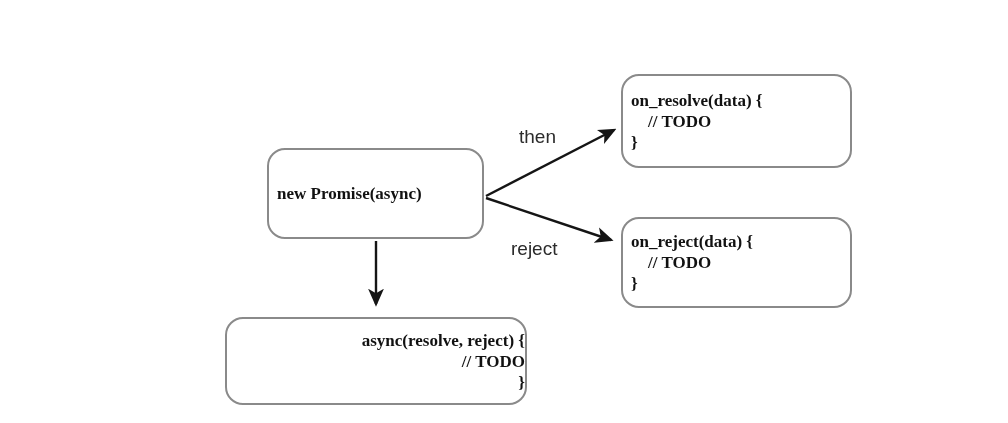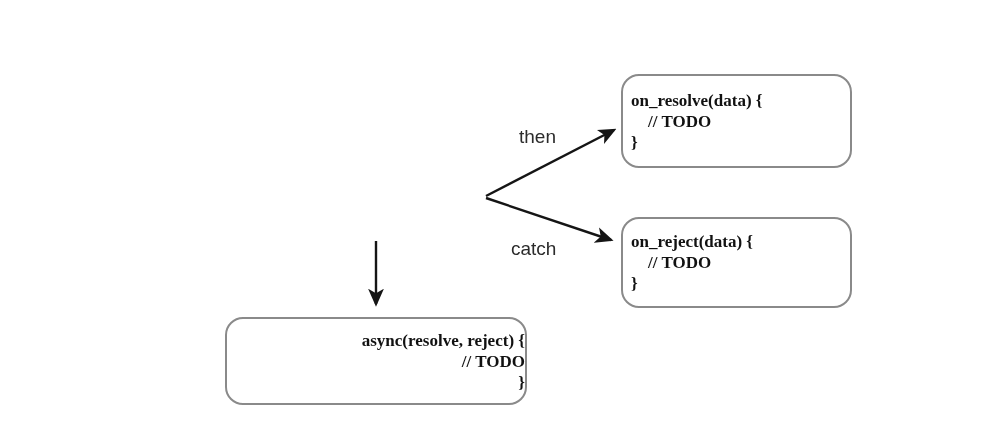--- a/index.html
+++ b/index.html
@@ -85,20 +85,23 @@
     <defs>
       <marker id="arrow-head" viewBox="0 0 10 10" refX="8.5" refY="5" markerWidth="7.5" markerHeight="7.5" orient="auto-start-reverse">
         <path class="arrowhead-fill" d="M 0 0.6 L 10 5 L 0 9.4 L 2.5 5 z"></path>
       </marker>
     </defs>
     <line class="edge-line" x1="486" y1="196" x2="614" y2="130" marker-end="url(#arrow-head)"></line>
     <line class="edge-line" x1="486" y1="198" x2="611" y2="240" marker-end="url(#arrow-head)"></line>
     <line class="edge-line" x1="376" y1="241" x2="376" y2="304" marker-end="url(#arrow-head)"></line>
   </svg>
 
+  <div class="node node-promise">
+    <span class="code-line">new Promise(async)</span>
+  </div>
 
   <div class="node node-resolve">
     <span class="code-line">on_resolve(data) {</span>
     <span class="code-line">    // TODO</span>
     <span class="code-line">}</span>
   </div>
 
   <div class="node node-reject">
     <span class="code-line">on_reject(data) {</span>
     <span class="code-line">    // TODO</span>
@@ -106,16 +109,16 @@
   </div>
 
   <div class="node node-async">
     <span class="code-line">async(resolve, reject) {</span>
     <span class="code-line">    // TODO</span>
     <span class="code-line">}</span>
   </div>
 
   <div class="edge-label label-then">then</div>
 
-  <div class="edge-label label-catch">catch</div>
+  <div class="edge-label label-catch">reject</div>
 
 
 </div>
 
 </body></html>

